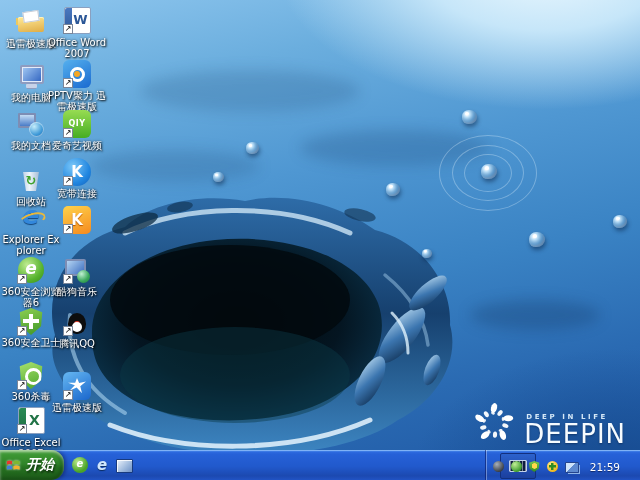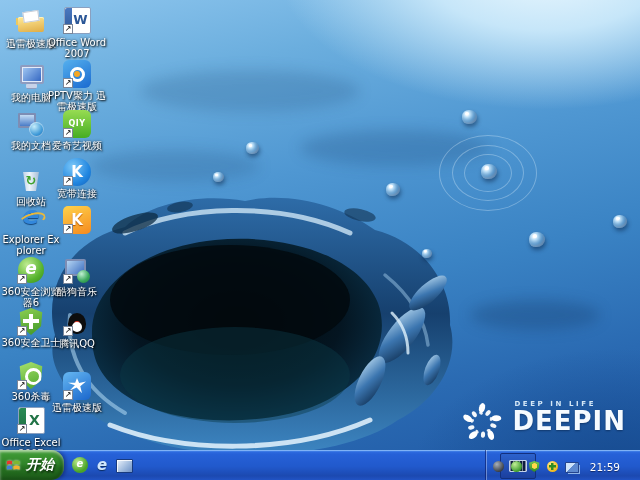--- a/index.html
+++ b/index.html
@@ -14,23 +14,23 @@
       linear-gradient(168deg, #8ec6ee 0%, #6baede 18%, #4f97d2 38%, #3a83c4 58%, #2a6ab2 78%, #1e56a4 100%);}
   .shade{position:absolute;border-radius:50%;filter:blur(7px);}
   .splash{position:absolute;left:30px;top:185px;width:430px;height:275px;}
   .ripple{position:absolute;border-radius:50%;border:1px solid rgba(230,245,255,.32);}
   .drop{position:absolute;border-radius:48% 52% 55% 45%;
     background:radial-gradient(circle at 33% 30%, rgba(255,255,255,.95) 0 8%, rgba(195,228,250,.92) 22%, rgba(92,152,202,.88) 52%, rgba(18,58,108,.92) 88%);
     box-shadow:1px 3px 4px rgba(5,25,55,.45), inset -1px -2px 3px rgba(255,255,255,.28);}
   .drop::after{content:"";position:absolute;left:22%;top:16%;width:26%;height:22%;border-radius:50%;background:rgba(255,255,255,.95);}
 
   
-  .brand{position:absolute;right:14px;bottom:34px;display:flex;align-items:flex-start;gap:9px;}
+  .brand{position:absolute;right:14px;bottom:34px;display:flex;align-items:flex-end;gap:9px;}
   .brand .tagline{display:block;font-size:7px;font-weight:bold;letter-spacing:2.6px;color:#d5e8f7;margin:0 0 2px 2px;}
-  .brand .name{display:block;font-size:26px;line-height:23px;font-weight:bold;letter-spacing:1px;color:#f6fbff;text-shadow:0 1px 2px rgba(0,20,50,.45);}
+  .brand .name{display:block;font-size:26px;line-height:23px;font-weight:normal;letter-spacing:1px;color:#f6fbff;text-shadow:0 1px 2px rgba(0,20,50,.45);}
 
   
   .col{position:absolute;top:0;}
   .col1{left:0;width:62px;}
   .col2{left:44px;width:66px;}
   .cell{position:absolute;width:100%;display:flex;flex-direction:column;align-items:center;cursor:default;}
   .lbl{margin-top:2px;font-size:10px;line-height:11px;color:#fff;text-align:center;
        text-shadow:1px 1px 2px #000, 0 0 3px rgba(0,0,0,.65);word-break:break-all;}
   .art{position:relative;width:28px;height:28px;}
   .sc{position:absolute;width:10px;height:10px;background:#fff;border:1px solid #7a8699;box-sizing:border-box;z-index:3;}

